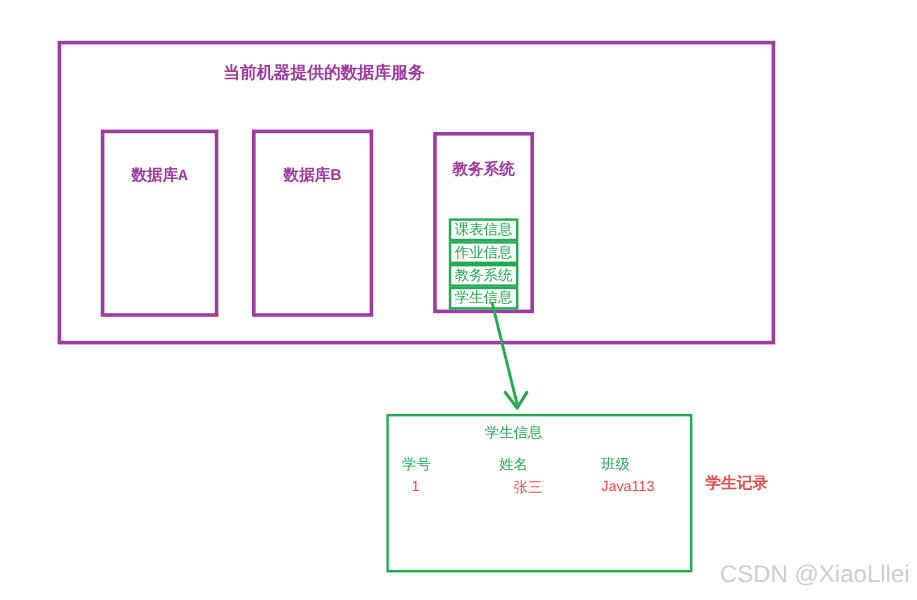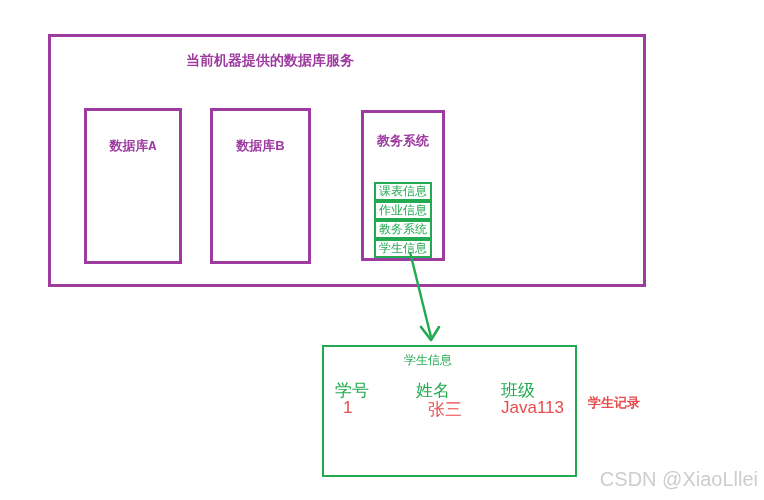--- a/index.html
+++ b/index.html
@@ -78,21 +78,21 @@
   }
   .tbl-title {
     position: absolute;
     left: 80px; top: 5px;
     color: var(--green);
     font-size: 12px;
     white-space: nowrap;
   }
   .tbl-headers span, .tbl-row span {
     position: absolute;
-    font-size: 17px;
+    font-size: 12px;
     white-space: nowrap;
   }
   .tbl-headers span { color: var(--green); top: 32px; }
   .tbl-row span     { color: var(--red);   top: 51px; }
   .h-col1 { left: 11px; }  .h-col2 { left: 92px; font-family: Liberation Serif, serif; }  .h-col3 { left: 177px; }
   .r-col1 { left: 19px; }  .r-col2 { left: 104px; }  .r-col3 { left: 177px; }
   .record-label {
     position: absolute;
     left: 588px; top: 394px;
     color: var(--red);

